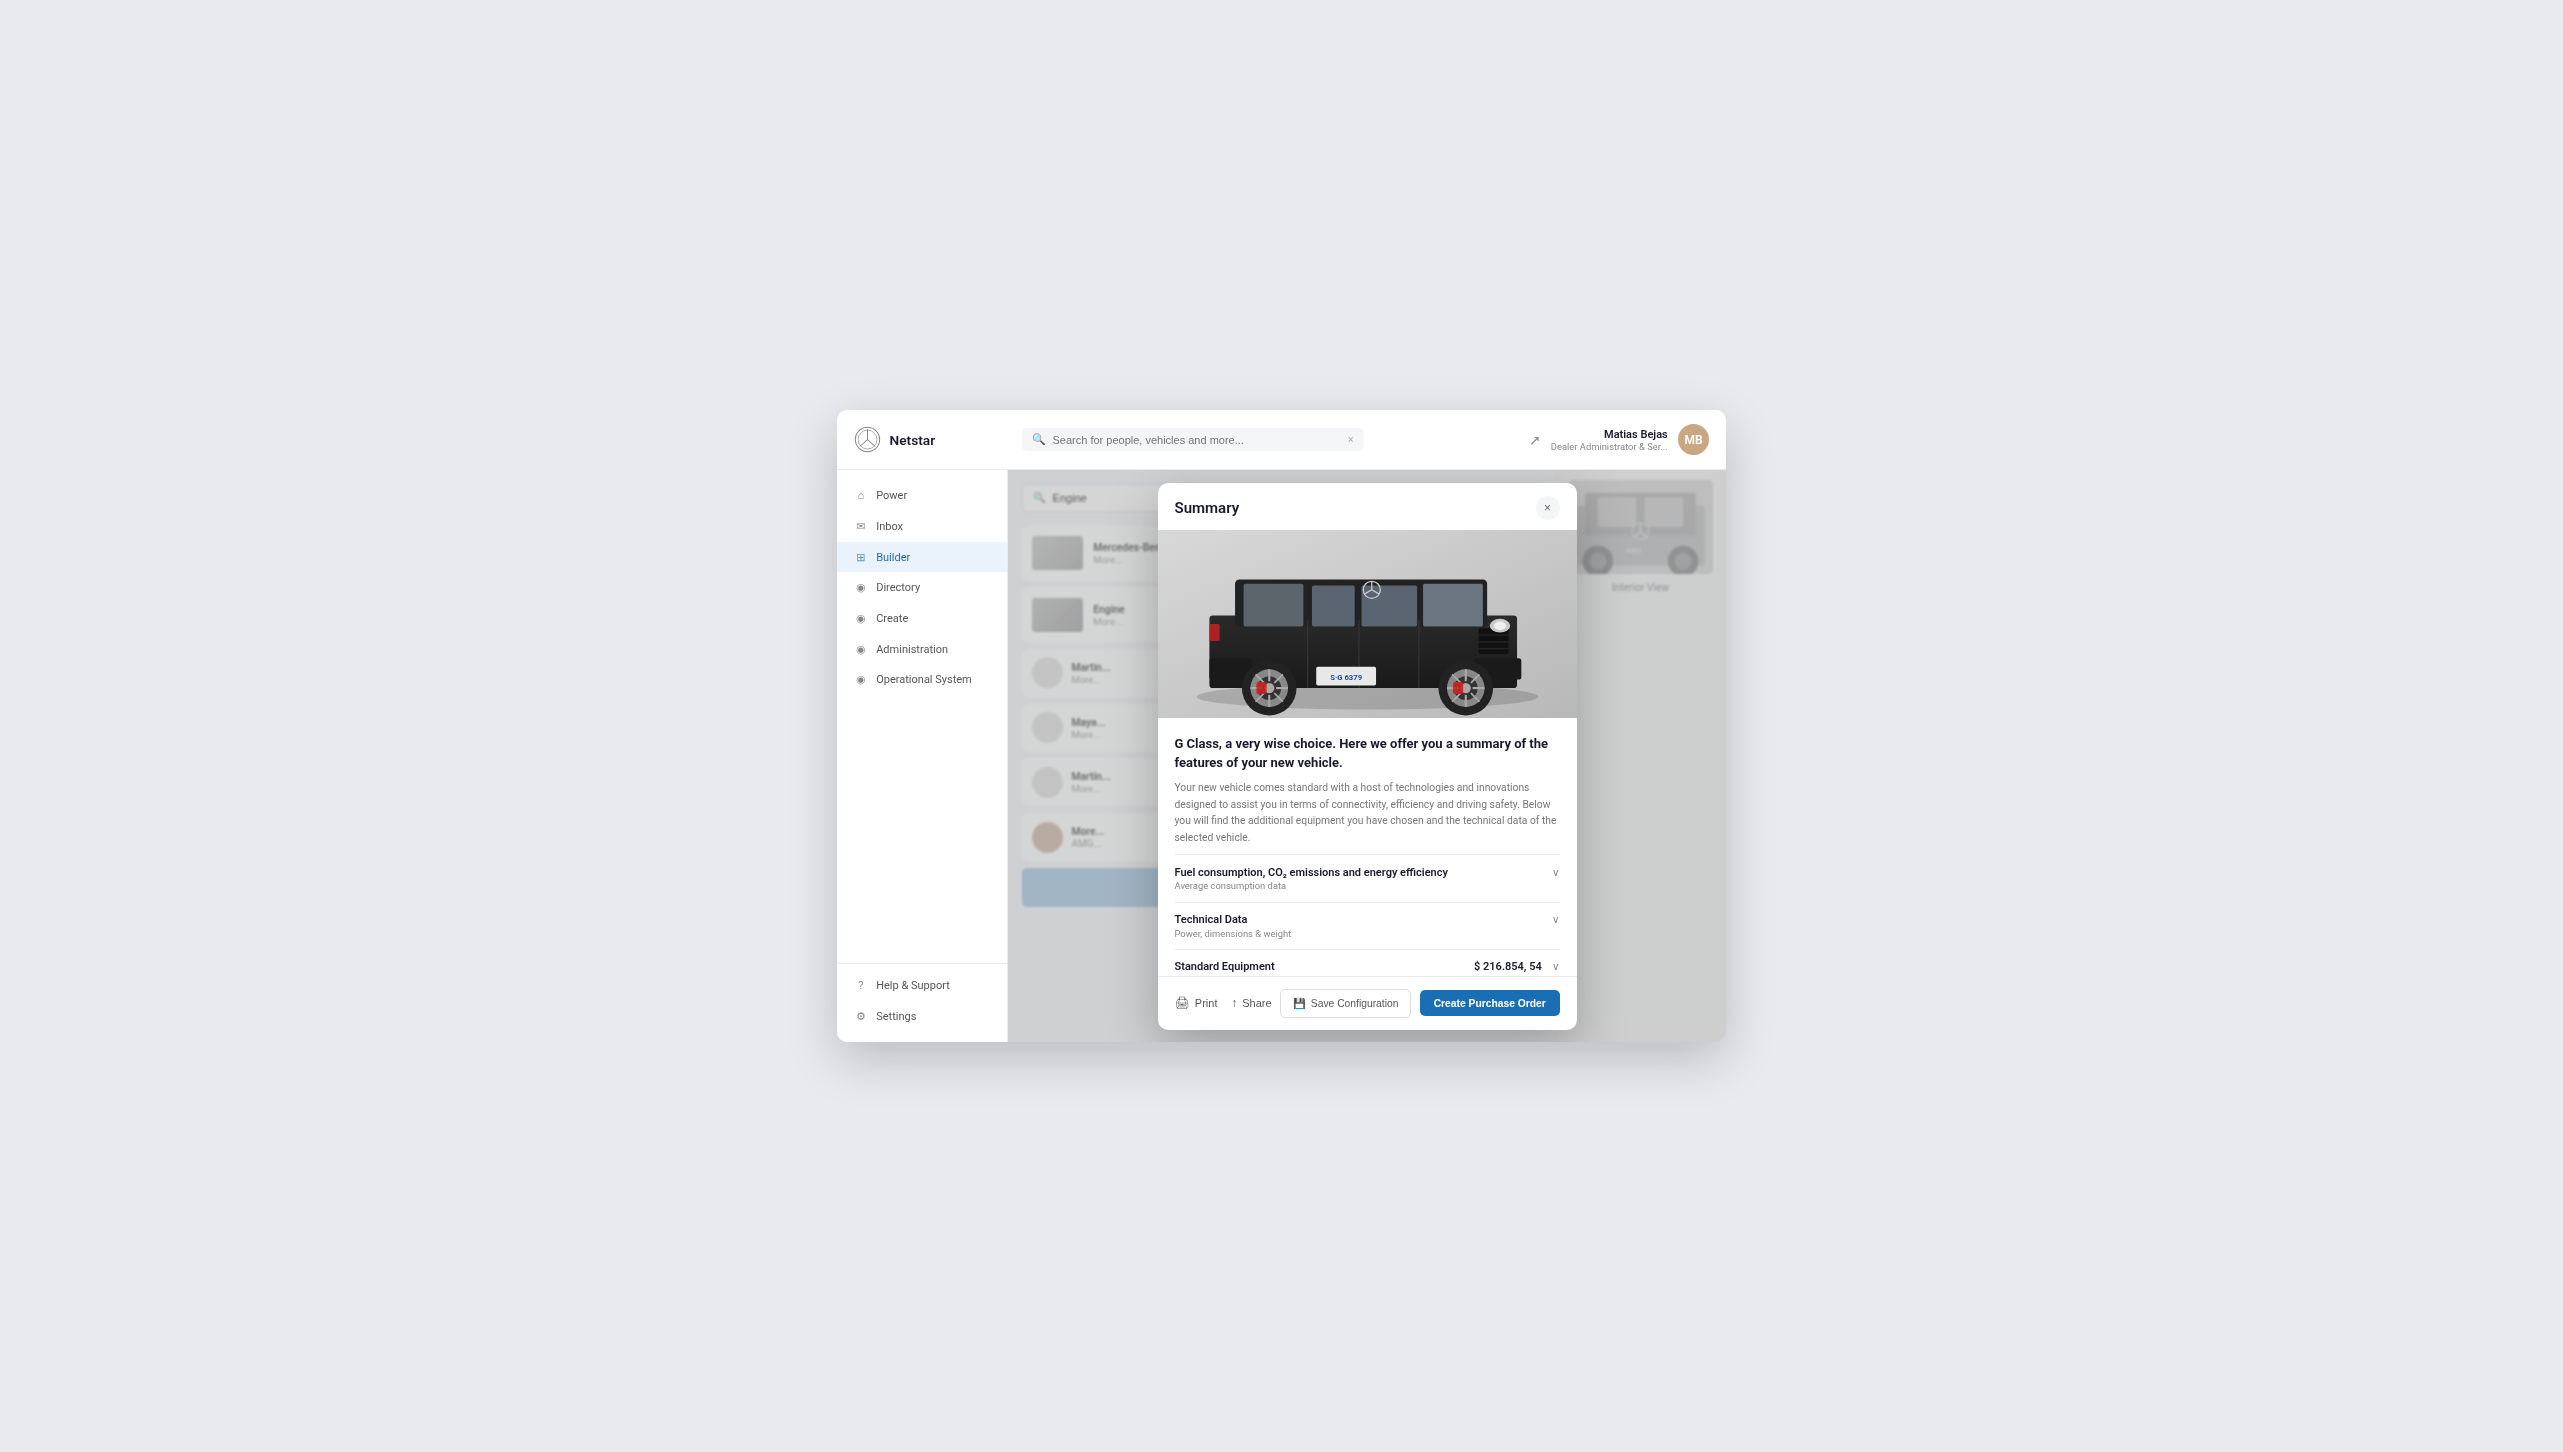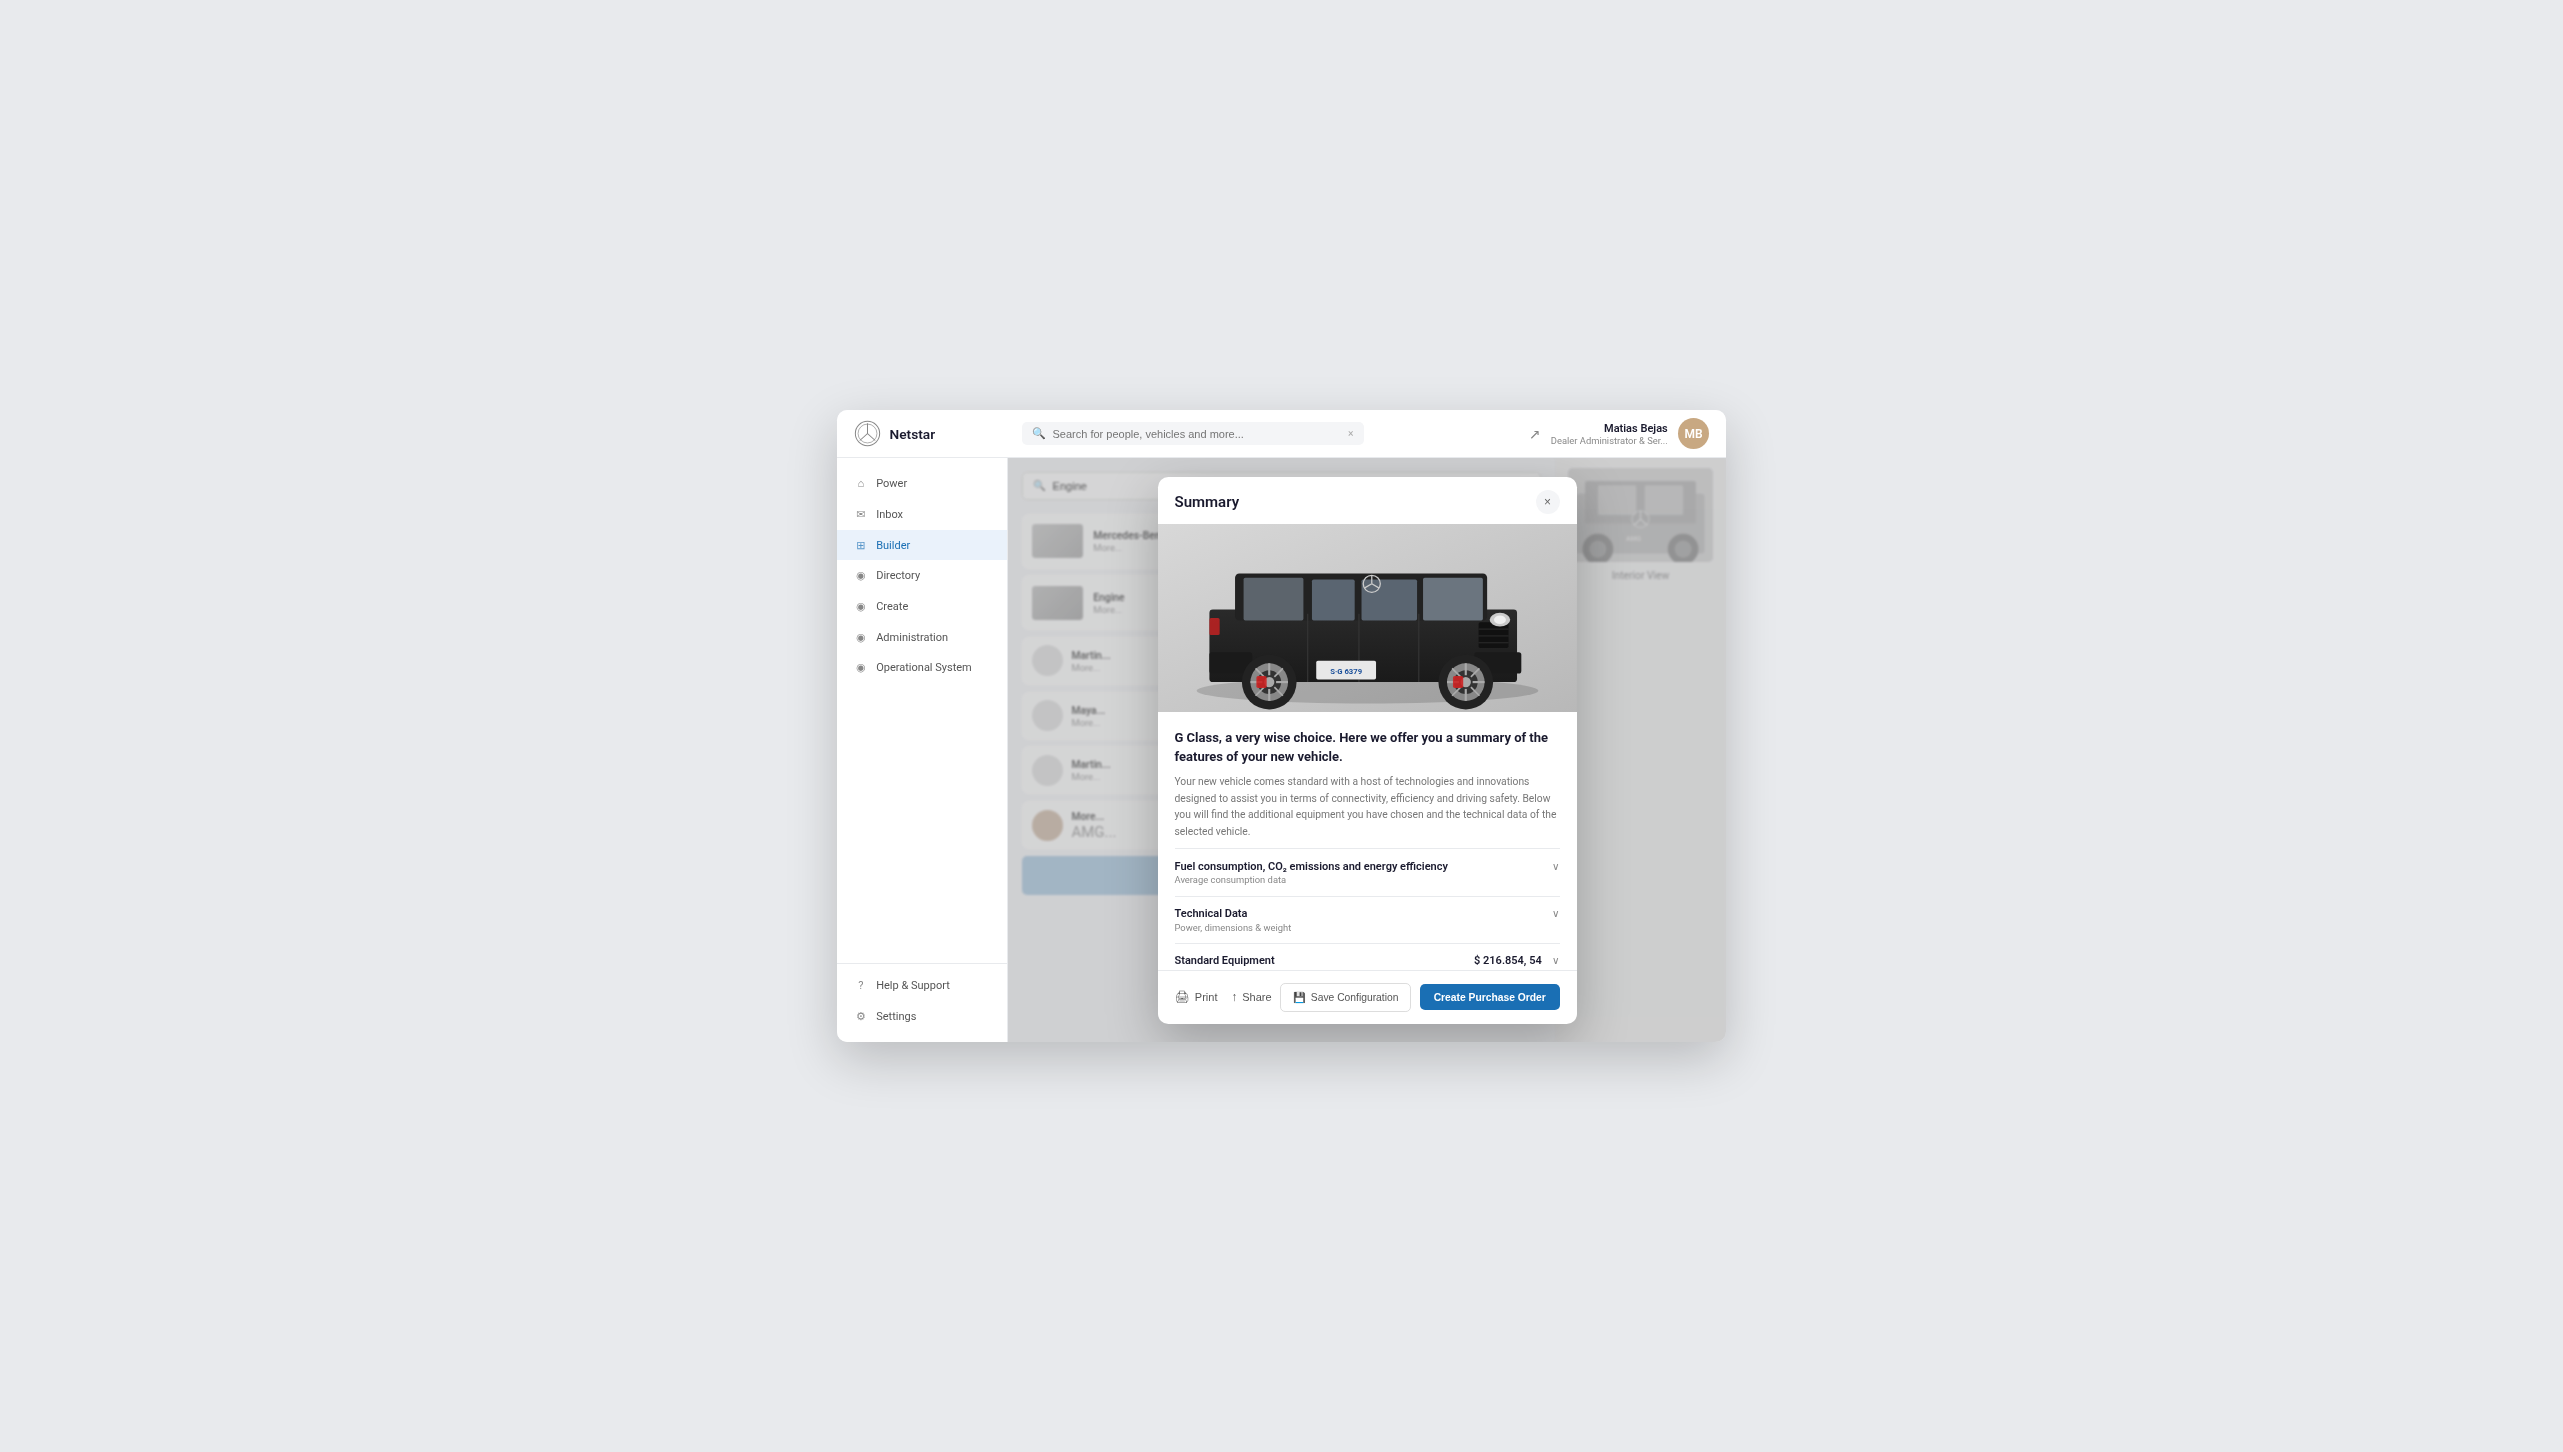--- a/index.html
+++ b/index.html
@@ -21,21 +21,21 @@
       box-shadow: 0 17px 51px rgba(0,0,0,0.2);
       display: flex;
       flex-direction: column;
       overflow: hidden;
       position: relative;
     }
 
     
     .topbar {
       background: #fff;
-      height: 48px;
+      height: 60px;
       display: flex;
       align-items: center;
       padding: 0 17px;
       border-bottom: 0.9px solid #e8eaed;
       flex-shrink: 0;
       gap: 13.7px;
     }
     .logo-area {
       display: flex;
       align-items: center;
@@ -529,21 +529,21 @@
           <div style="width:31px;height:31px;border-radius:50%;background:#ddd;flex-shrink:0;"></div>
           <div>
             <div style="font-size:10.3px;font-weight:600;color:#333;">Martin...</div>
             <div style="font-size:9.4px;color:#888;">More...</div>
           </div>
         </div>
         <div style="display:flex; align-items:center; background:#fff; border-radius:6.8px; padding:8.5px 10.3px; margin-bottom:6.8px; gap:8.5px;">
           <div style="width:31px;height:31px;border-radius:50%;background:#c8b09a;flex-shrink:0;"></div>
           <div>
             <div style="font-size:10.3px;font-weight:600;color:#333;">More...</div>
-            <div style="font-size:15px;color:#888;">AMG...</div>
+            <div style="font-size:10px;color:#888;">AMG...</div>
           </div>
         </div>
         <div style="height:39px;background:#1a6fb4;border-radius:5.1px;display:flex;align-items:center;justify-content:center;opacity:0.4;"></div>
       </div>
 
       <div class="right-panel">
         <div class="interior-thumb">
 
           <svg viewBox="0 0 170 110" xmlns="http://www.w3.org/2000/svg" style="width:100%;height:100%;">
             <rect width="170" height="110" fill="#c8c8c8"></rect>

